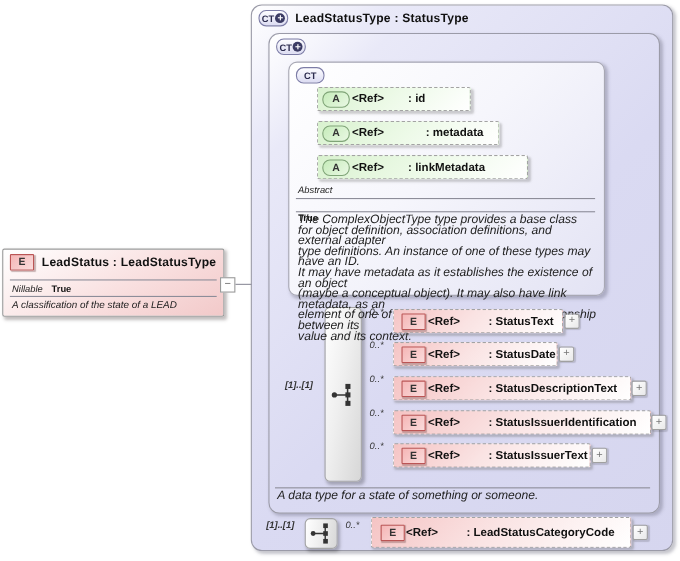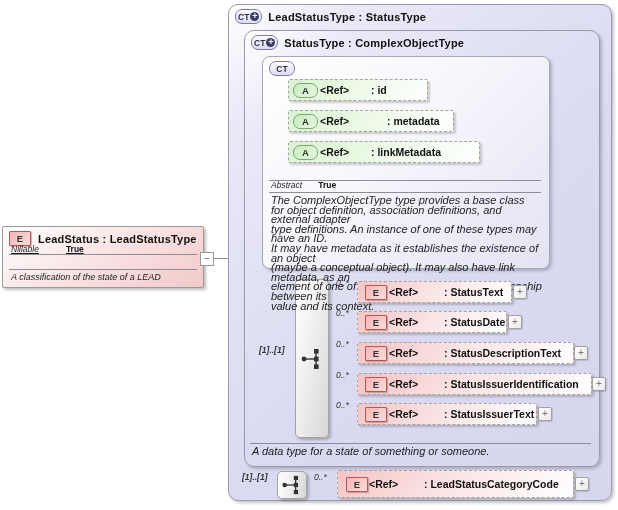--- a/index.html
+++ b/index.html
@@ -92,21 +92,21 @@
   <div class="vline" style="left:246px;top:258px;height:97px;"></div>
   <div class="hline" style="left:246px;top:355px;width:50px;"></div>
   <div class="hline" style="left:234px;top:486px;width:44px;"></div>
 
   <div class="rootbox">
     <div class="hdr">
       <span class="badge-e">E</span>
       <span class="ttl">LeadStatus : LeadStatusType</span>
     </div>
     <div class="rule" style="left:6px;top:27px;width:188px;"></div>
-    <div style="position:absolute;left:8px;top:17px;display:flex;gap:27px;text-decoration:underline;">
+    <div style="position:absolute;left:8px;top:30px;display:flex;gap:8px;">
       <span class="facet-label">Nillable</span>
       <span class="facet-value">True</span>
     </div>
     <div class="rule" style="left:6px;top:42px;width:188px;"></div>
     <div class="anno" style="left:8px;top:46px;width:188px;font-size:9px;">A classification of the state of a LEAD</div>
   </div>
   <div class="minusbox">
       <span>−</span>
     </div>
 
@@ -119,21 +119,20 @@
       <span class="ct-title">LeadStatusType : StatusType</span>
     </div>
   </div>
 
   <div class="ctbox" style="left:244px;top:30px;width:354px;height:435px;">
     <div class="ct-header">
       <span class="badge-ct">
           <span>CT</span>
           <span class="plus-circle">+</span>
         </span>
-      <span class="ct-title">StatusType : ComplexObjectType</span>
     </div>
   </div>
 
   <div class="ctbox light" style="left:262px;top:56px;width:286px;height:211px;">
     <div class="ct-header">
       <span class="badge-ct">
           <span>CT</span>
         </span>
     </div>
   </div>
@@ -153,21 +152,21 @@
     <span class="node-ref">&lt;Ref&gt;</span>
     <span class="node-name" style="left:98px;">: metadata</span>
   </div>
   <div class="attr-box" style="left:288px;top:141px;width:190px;">
     <span class="badge-a node-badge" style="left:4px;">A</span>
     <span class="node-ref">&lt;Ref&gt;</span>
     <span class="node-name" style="left:82px;">: linkMetadata</span>
   </div>
 
   <div class="rule" style="left:269px;top:180px;width:272px;"></div>
-  <div style="position:absolute;left:271px;top:180px;display:flex;gap:16px;z-index:3;">
+  <div style="position:absolute;left:271px;top:167px;display:flex;gap:16px;z-index:3;flex-direction:column;">
     <span class="facet-label">Abstract</span>
     <span class="facet-value">True</span>
   </div>
   <div class="rule" style="left:269px;top:192px;width:272px;"></div>
   <div class="anno" style="left:271px;top:196px;width:272px;">The ComplexObjectType type provides a base class
 for object definition, association definitions, and external adapter
 type definitions. An instance of one of these types may have an ID.
 It may have metadata as it establishes the existence of an object
 (maybe a conceptual object). It may also have link metadata, as an
 element of one of these types establishes a relationship between its

